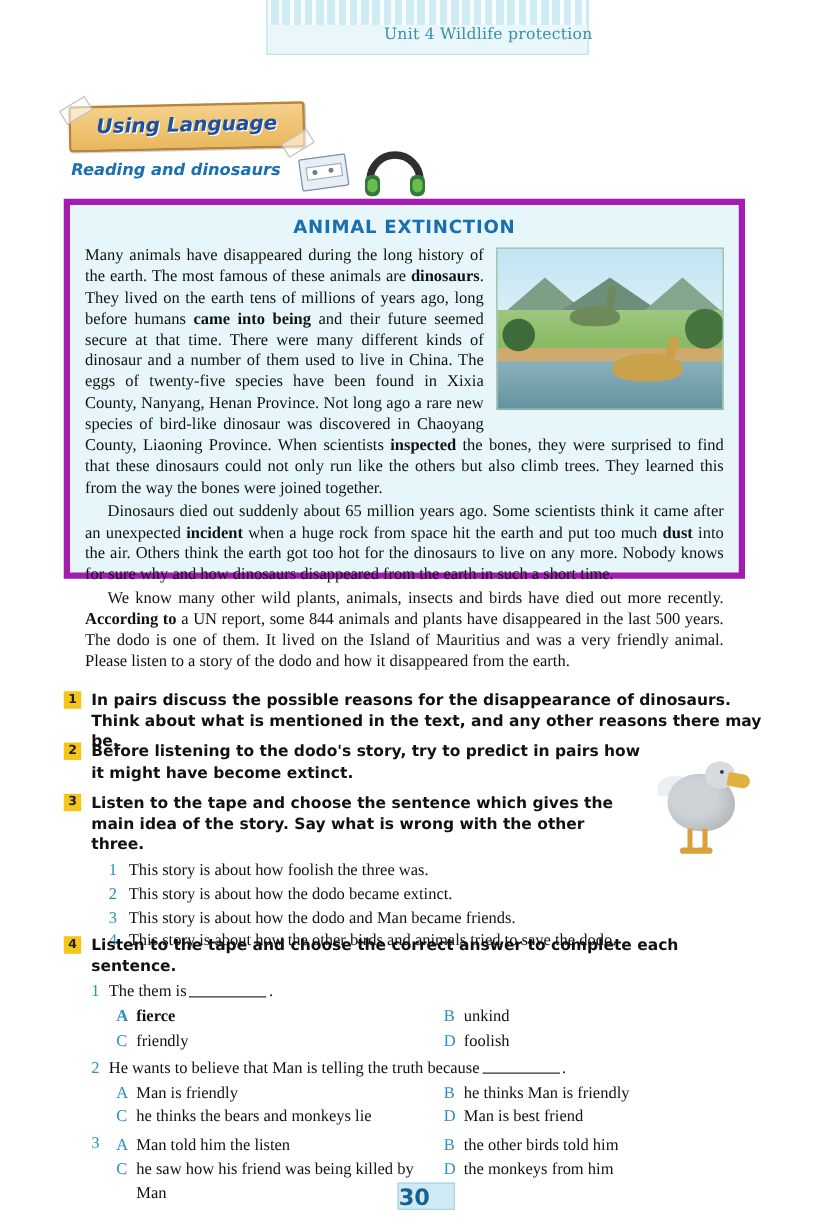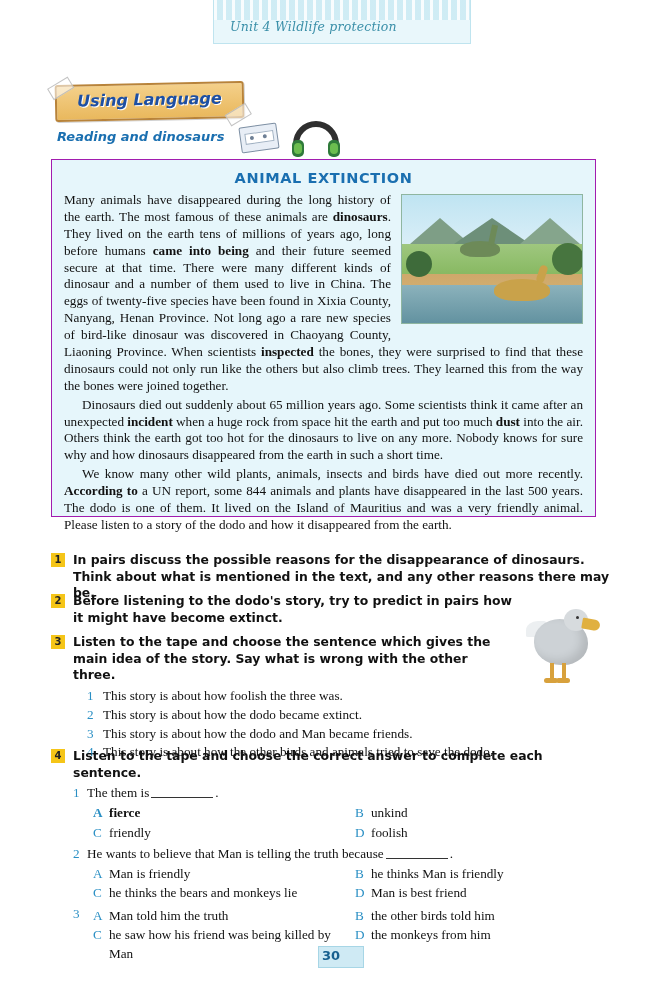--- a/index.html
+++ b/index.html
@@ -34,26 +34,25 @@
     width: 100%;
     height: 20px;
     background:
       repeating-linear-gradient(90deg,
         rgba(255,255,255,0.9) 0px, rgba(255,255,255,0.9) 3px,
         rgba(170,220,235,0.55) 3px, rgba(170,220,235,0.55) 9px);
     opacity: .75;
   }
   .header-unit {
     position: absolute;
-    left: 16px;
+    left: 4px;
     top: 19px;
     width: 100%;
-    text-align: left;
+    text-align: right;
     font-family: "DejaVu Serif", serif;
-    font-style: italic;
     font-size: 12.5px;
     color: #3a8fa8;
     letter-spacing: .2px;
   }
 
   
   .using-lang {
     position: absolute;
     left: 55px;
     top: 83px;
@@ -135,23 +134,23 @@
     width: 52px;
     height: 40px;
   }
 
   
   .reading-box {
     position: absolute;
     left: 51px;
     top: 159px;
     width: 545px;
-    height: 358px;
+    height: 304px;
     background: #e6f6fb;
-    border: 1px solid #a21caf;
+    border: 5px solid #a21caf;
     box-sizing: border-box;
     padding: 10px 12px 8px 12px;
   }
   .reading-title {
     text-align: center;
     font-family: "DejaVu Sans", sans-serif;
     font-weight: bold;
     font-size: 14.5px;
     color: #1a6fb0;
     letter-spacing: .6px;
@@ -368,24 +367,24 @@
     height: 22px;
     background: #cfeaf4;
     border: 1px solid #a7d6e6;
     box-sizing: border-box;
   }
   .footer-page {
     position: absolute;
     left: 318px;
     top: 948px;
     width: 26px;
-    text-align: center;
+    text-align: right;
     font-family: "DejaVu Sans", sans-serif;
     font-weight: bold;
-    font-size: 13px;
+    font-size: 18px;
     color: #17608f;
   }
 </style>
 </head>
 <body>
 
 <div class="header-band">
   <div class="header-wave"></div>
   <div class="header-unit">Unit 4 Wildlife protection</div>
 </div>
@@ -535,21 +534,21 @@
       </div>
     </div>
   </div>
 
   <div class="q-item">
     <span class="qn">3</span>
     <div class="opts">
       <div class="opt-row">
         <div class="opt">
           <span class="letter">A</span>
-          <span>Man told him the truth</span>
+          <span>Man told him the listen</span>
         </div>
         <div class="opt">
           <span class="letter">B</span>
           <span>the other birds told him</span>
         </div>
       </div>
       <div class="opt-row">
         <div class="opt">
           <span class="letter">C</span>
           <span>he saw how his friend was being killed by Man</span>

